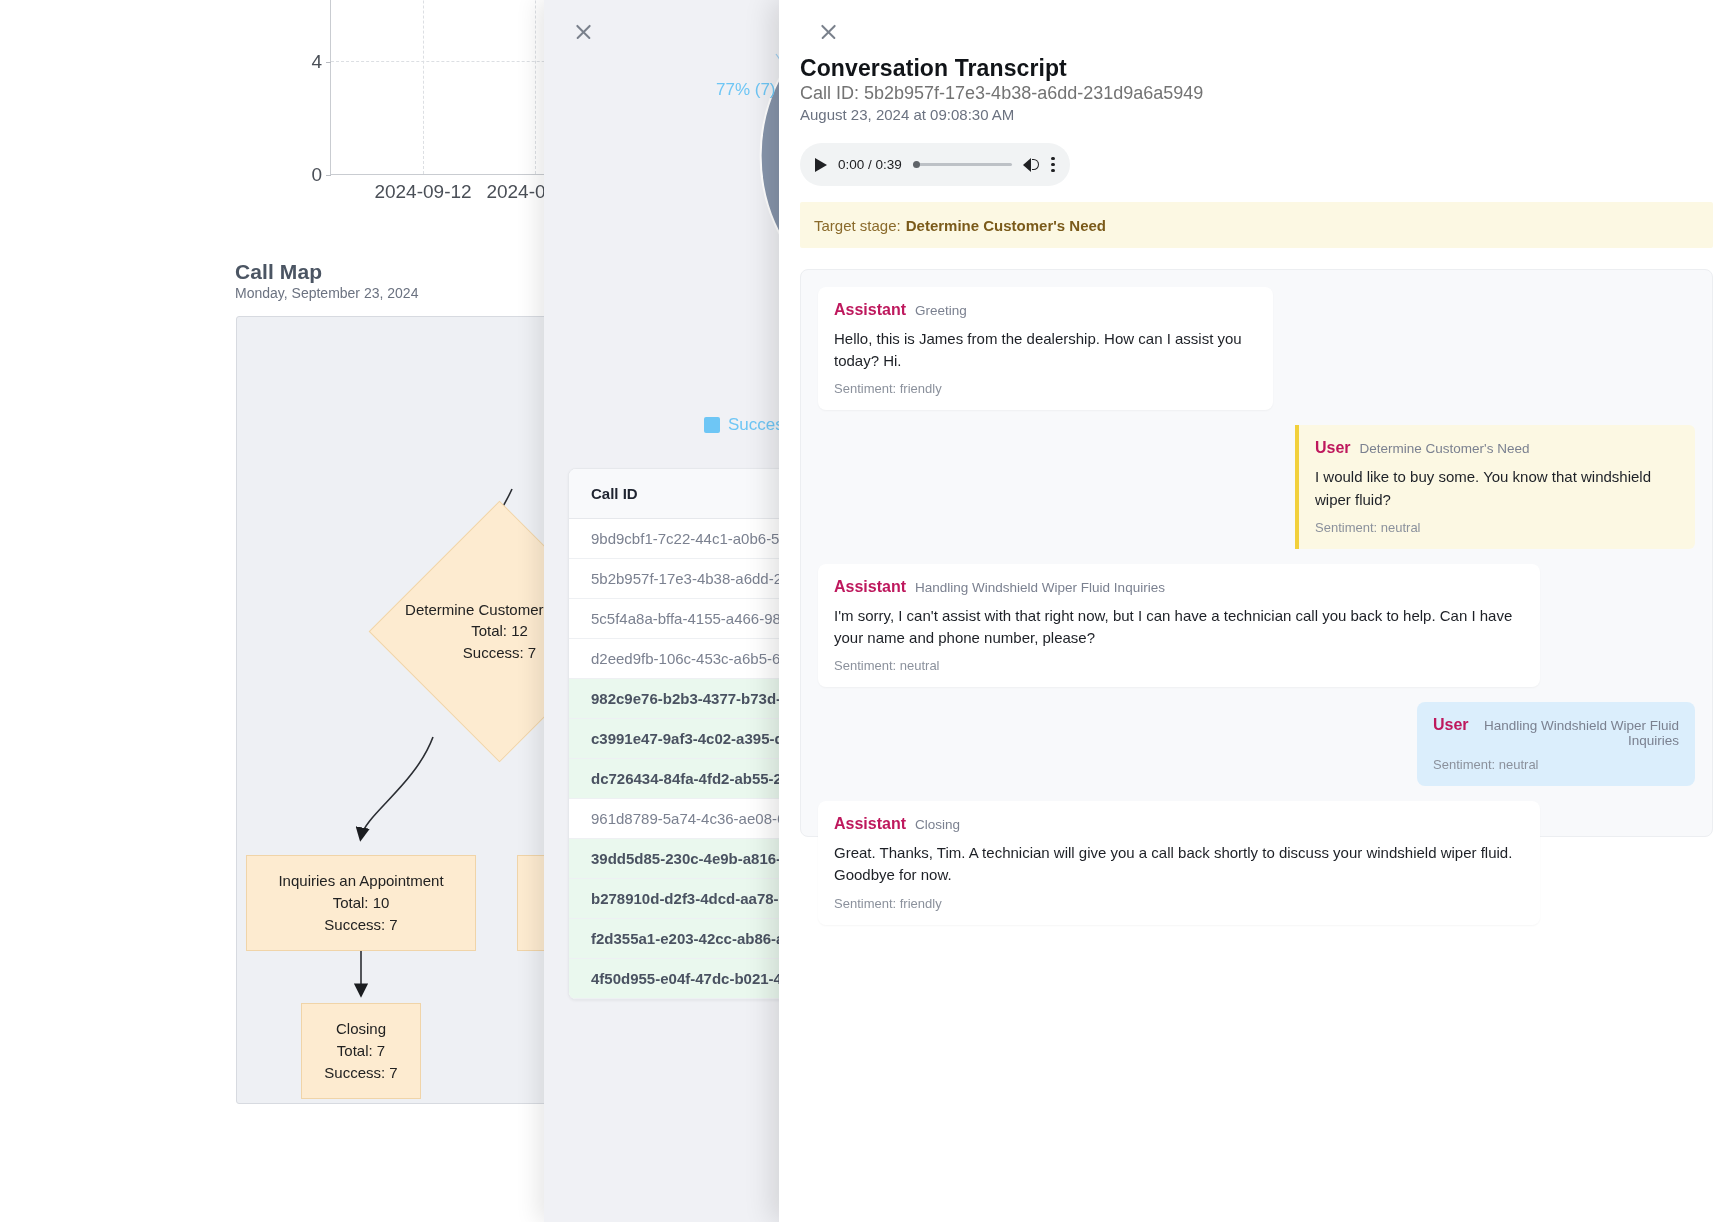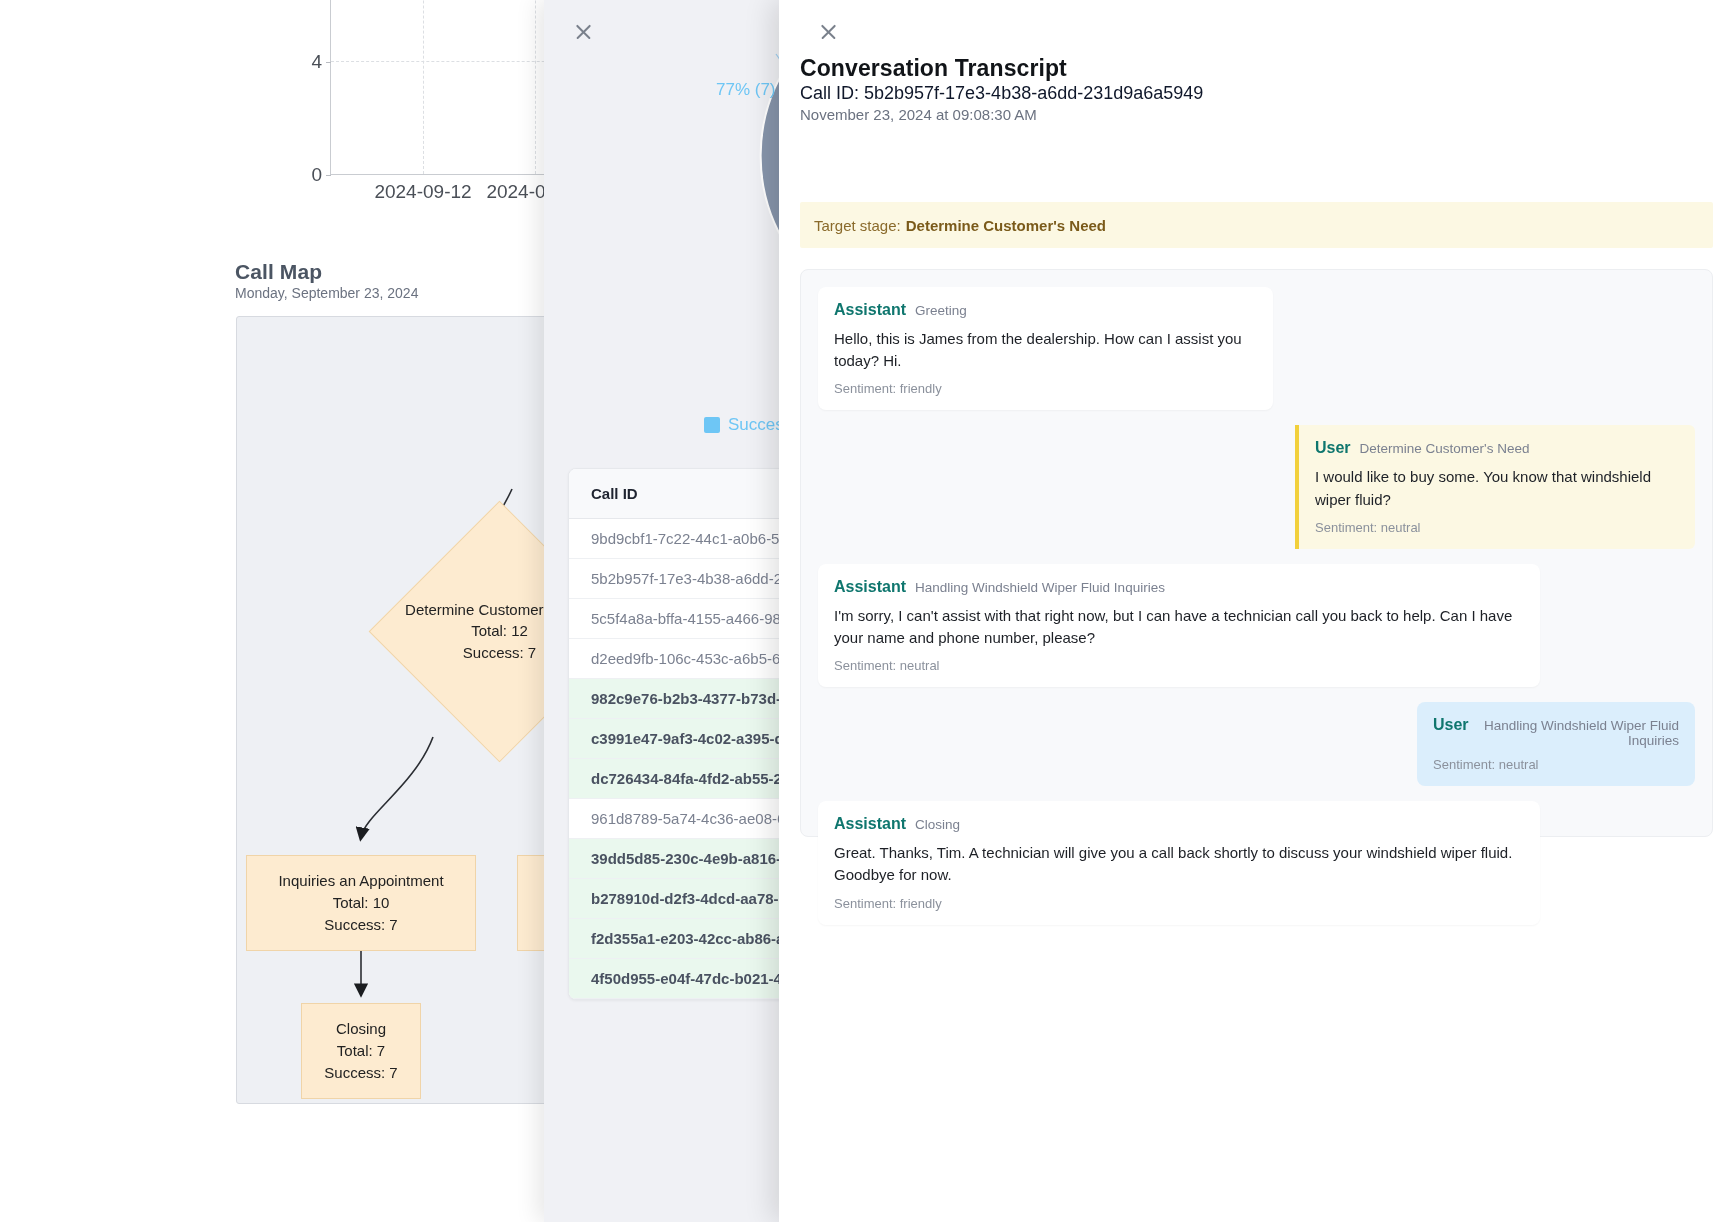--- a/index.html
+++ b/index.html
@@ -110,21 +110,21 @@
     background:#ffffff; box-shadow:-8px 0 26px rgba(0,0,0,.12);
   }
   .tx-close {
     position:absolute; left:34px; top:16px; width:30px; height:30px;
     display:flex; align-items:center; justify-content:center; cursor:pointer;
   }
   .tx-title {
     position:absolute; left:21px; top:55px;
     font-size:23px; font-weight:bold; color:#111418; letter-spacing:.1px;
   }
-  .tx-callid { position:absolute; left:21px; top:83px; font-size:18px; color:#0f172a; }
+  .tx-callid { position:absolute; left:21px; top:83px; font-size:18px; color:#737373; }
   .tx-date   { position:absolute; left:21px; top:106px; font-size:15px; color:#6b7280; }
 
   .audio-bar {
     position:absolute; left:21px; top:143px; width:270px; height:43px;
     background:#f1f3f4; border-radius:22px; display:flex; align-items:center; gap:11px;
     padding:0 15px;
   }
   .au-play {
     width:0; height:0; border-left:12px solid #202124;
     border-top:7px solid transparent; border-bottom:7px solid transparent;
@@ -174,21 +174,21 @@
   .msg-assistant.wide { max-width:722px; }
   .msg-user-yellow {
     background:#fcf8e3; border-left:4px solid #f2d03b; border-radius:0 6px 6px 0;
     padding:14px 16px; margin-left:auto; width:400px;
   }
   .msg-user-blue {
     background:#dbeefc; border-radius:8px; padding:14px 16px;
     margin-left:auto; width:278px;
   }
   .msg-head { display:flex; align-items:baseline; gap:9px; margin-bottom:9px; }
-  .msg-role { font-size:16px; font-weight:bold; color:#0f766e; }
+  .msg-role { font-size:16px; font-weight:bold; color:#be185d; }
   .msg-stage { font-size:13.5px; color:#7b8190;text-align:right; }
   .msg-text { font-size:15px; color:#1d2026; line-height:1.48; }
   .msg-sent { font-size:13px; color:#8b919c; margin-top:9px; }
   .msg-row { display:flex; }
 </style>
 </head>
 <body>
 
 <div id="root">
 
@@ -291,22 +291,36 @@
   </div>
 
   <div class="tx-layer">
 
     <div class="tx-close">
       <span class="x-glyph"></span>
     </div>
 
     <div class="tx-title">Conversation Transcript</div>
     <div class="tx-callid">Call ID: 5b2b957f-17e3-4b38-a6dd-231d9a6a5949</div>
-    <div class="tx-date">November 23, 2024 at 09:08:30 AM</div>
-
+    <div class="tx-date">August 23, 2024 at 09:08:30 AM</div>
+
+    <div class="audio-bar">
+      <span class="au-play"></span>
+      <span class="au-time">0:00 / 0:39</span>
+      <span class="au-track"></span>
+      <span class="au-vol">
+        <span class="spk"></span>
+          <span class="wv"></span>
+      </span>
+      <span class="au-menu">
+        <i></i>
+          <i></i>
+          <i></i>
+      </span>
+    </div>
 
     <div class="target-banner">
       <span>Target stage:</span>
       <b>Determine Customer's Need</b>
     </div>
 
     <div class="tx-scroll">
 
       <div class="msg msg-row">
         <div class="msg-assistant">

